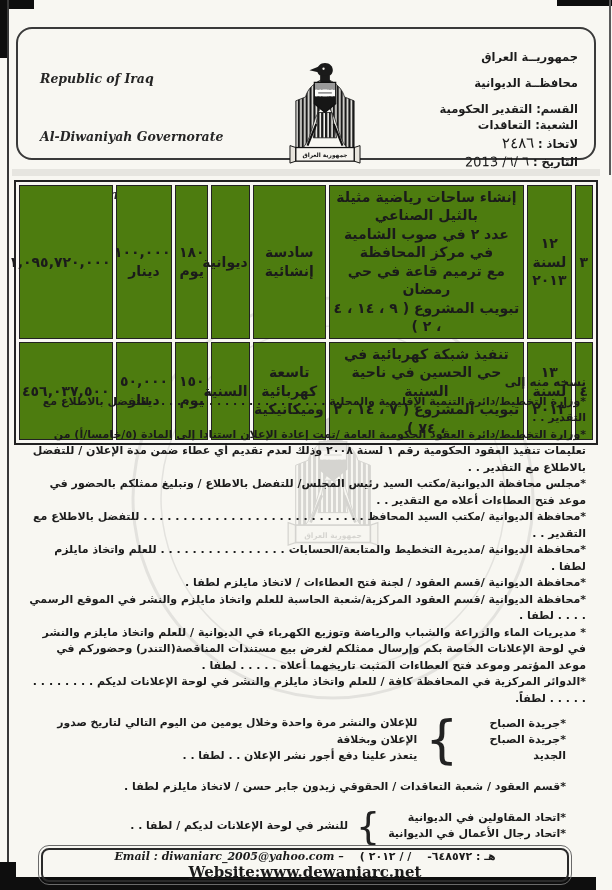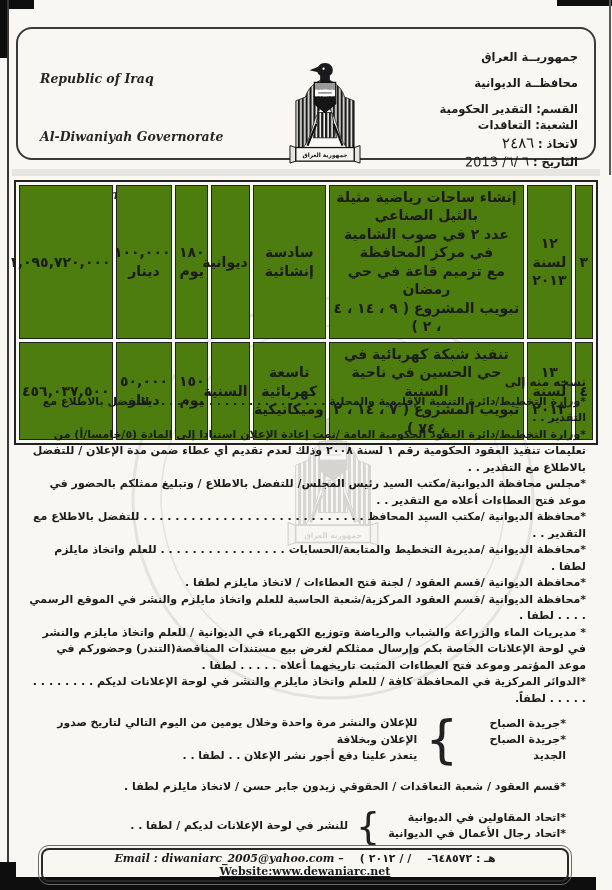--- a/index.html
+++ b/index.html
@@ -60,21 +60,21 @@
   
   .footer-box { position:absolute; left:38px; top:845px; width:534px; height:40px;
                 border:1px solid #6a6a6a; border-radius:11px; padding:2px; }
   .footer-inner { width:100%; height:100%; border:2px solid #2a2a2a; border-radius:8px;
                   display:flex; flex-direction:column; justify-content:center; align-items:center; }
   .footer-line1 { display:flex; direction:ltr; gap:16px; align-items:flex-end;
                   font-size:11px; font-weight:700; }
   .footer-email { font-family:"DejaVu Serif", serif; font-style:italic; }
   .footer-mid { direction:ltr; }
   .footer-phone { direction:rtl; }
-  .website { font-family:"DejaVu Serif", serif; font-weight:700; font-size:11px; text-decoration:underline; }
+  .website { font-family:"DejaVu Serif", serif; font-weight:700; font-size:15px; text-decoration:underline; }
 </style>
 </head>
 <body>
 
 <svg width="0" height="0" style="position:absolute" aria-hidden="true">
   <defs>
     <pattern id="st" width="4" height="6" patternUnits="userSpaceOnUse">
       <rect width="2.4" height="6" fill="#1a1a1a"></rect>
     </pattern>
     <clipPath id="shieldClip">

